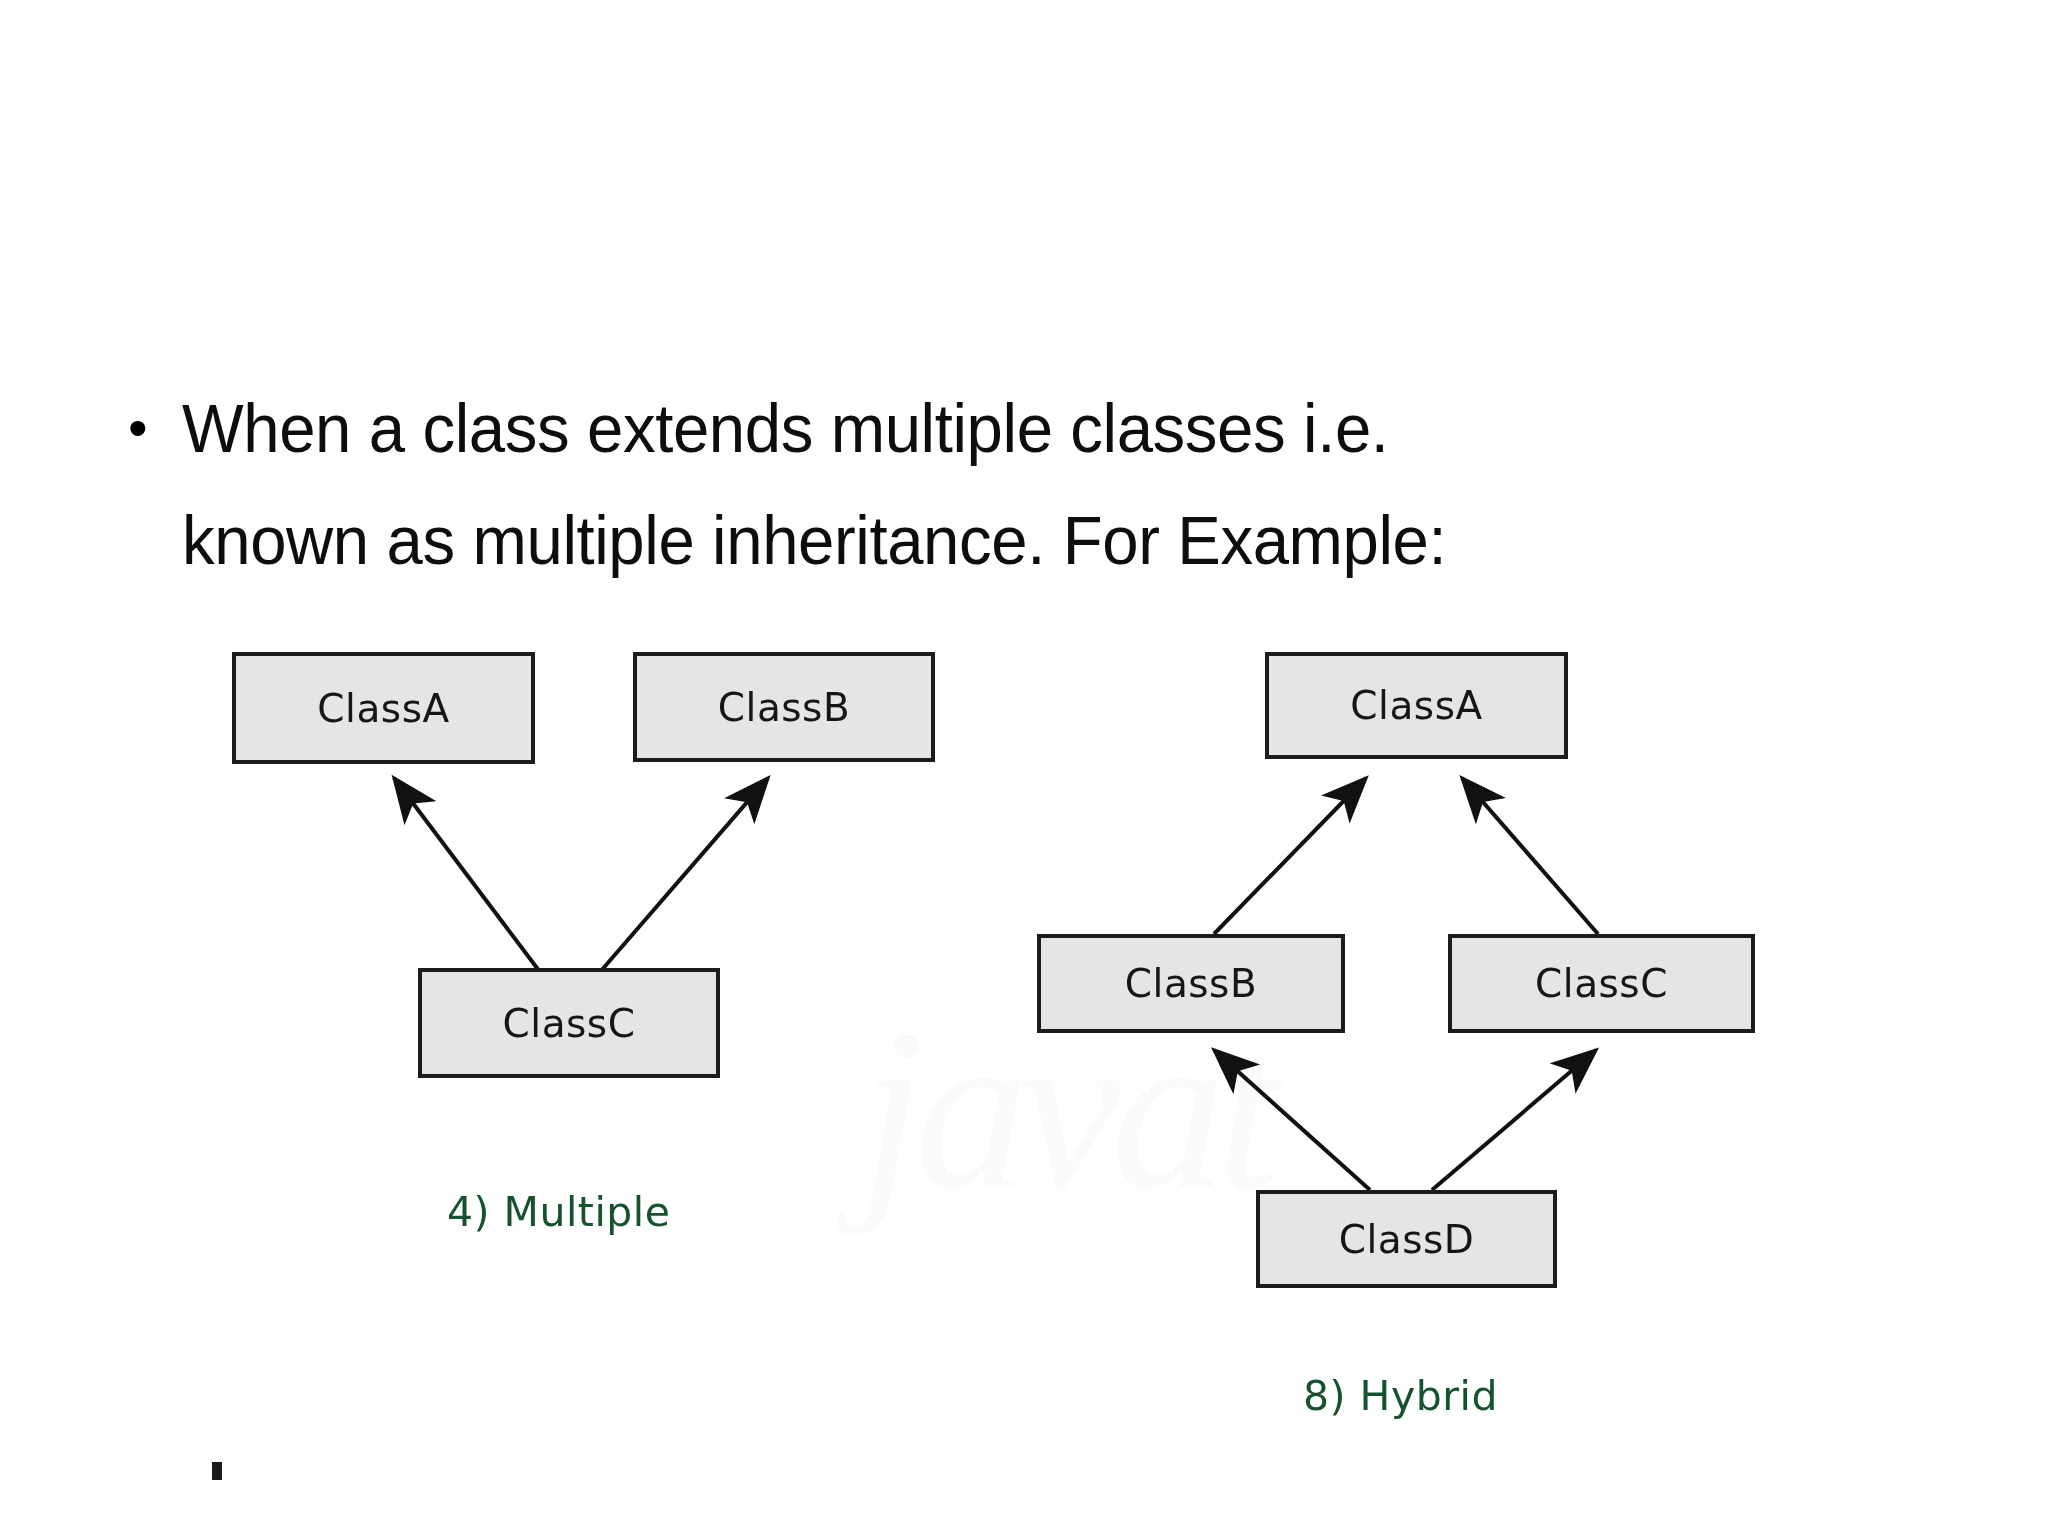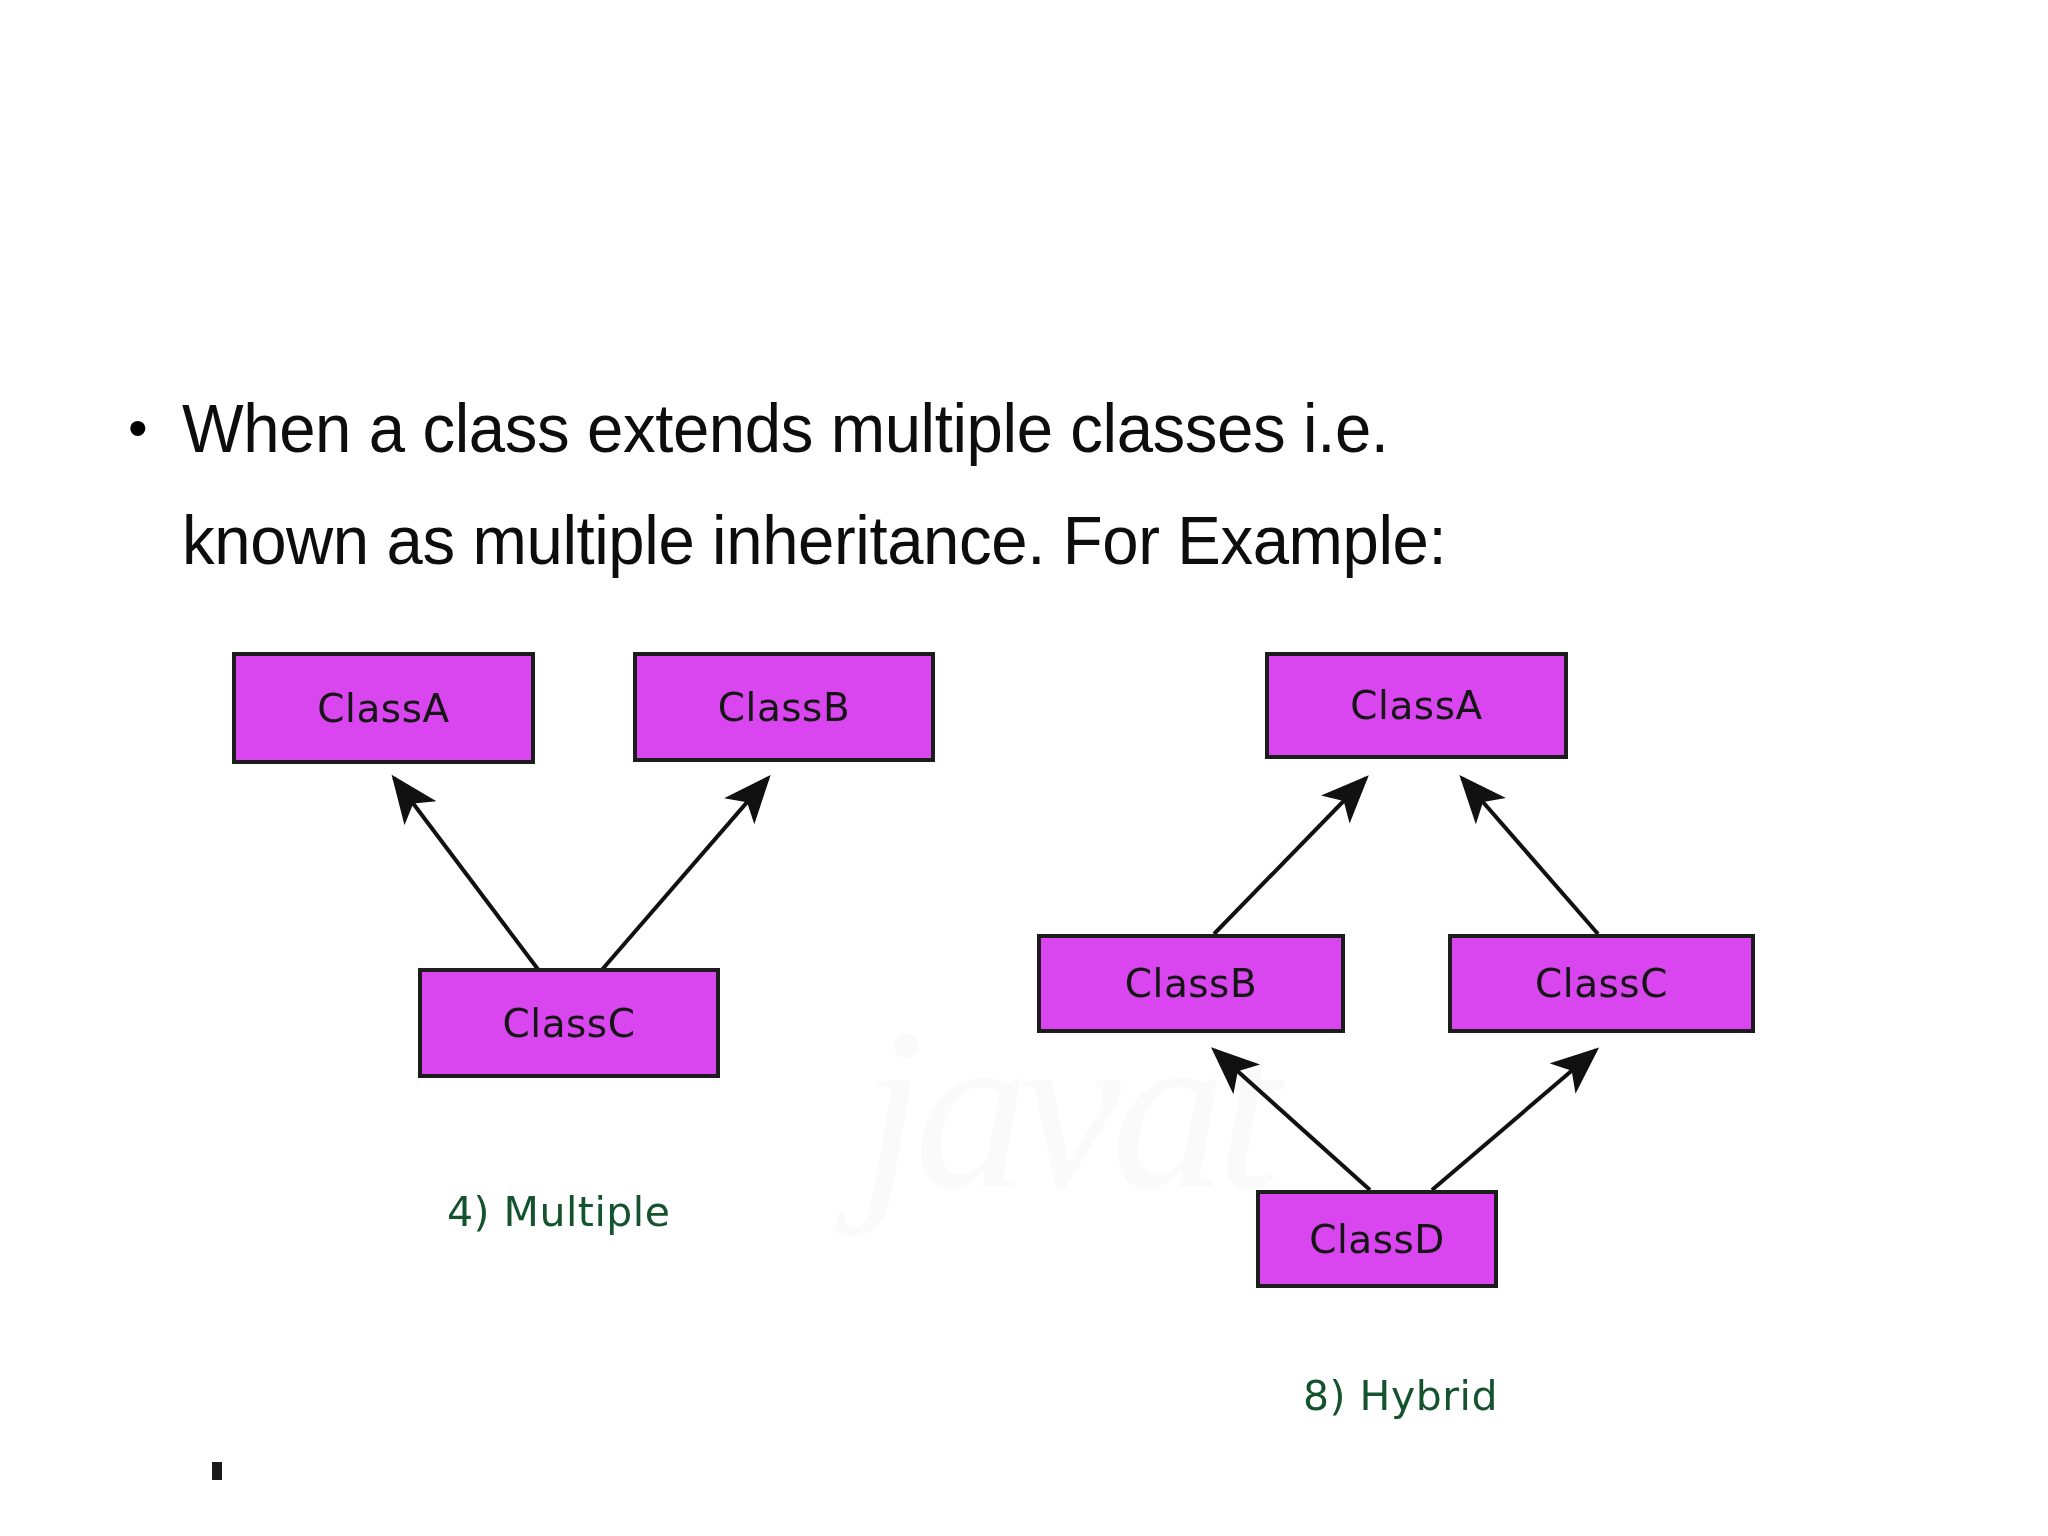--- a/index.html
+++ b/index.html
@@ -74,21 +74,21 @@
     transform-origin: left top;
   }
   .bullet-text .l2 { display: block; }
 
   
   .diagram { position: absolute; }
 
   .cls-box {
     position: absolute;
     border: 4px solid #1c1c1c;
-    background: #d946ef;
+    background: #e5e5e5;
     box-sizing: border-box;
     display: flex;
     align-items: center;
     justify-content: center;
     font-family: "DejaVu Sans", sans-serif;
     font-size: 39px;
     font-weight: 400;
     color: #161616;
     letter-spacing: 0.5px;
   }
@@ -176,20 +176,20 @@
 
       <line x1="1432" y1="1190" x2="1596" y2="1050" stroke="#111111" stroke-width="4" marker-end="url(#arrowH)"></line>
     </svg>
 
     <div class="cls-box" style="left:1265px; top:652px; width:303px; height:107px;">ClassA</div>
 
     <div class="cls-box" style="left:1037px; top:934px; width:308px; height:99px;">ClassB</div>
 
     <div class="cls-box" style="left:1448px; top:934px; width:307px; height:99px;">ClassC</div>
 
-    <div class="cls-box" style="left:1256px; top:1190px; width:242px; height:98px;">ClassD</div>
+    <div class="cls-box" style="left:1256px; top:1190px; width:301px; height:98px;">ClassD</div>
 
     <div class="caption" style="left:1303px; top:1372px;">8) Hybrid</div>
   </div>
 
   <div class="stray-dot"></div>
 
 </div>
 
 </body></html>

